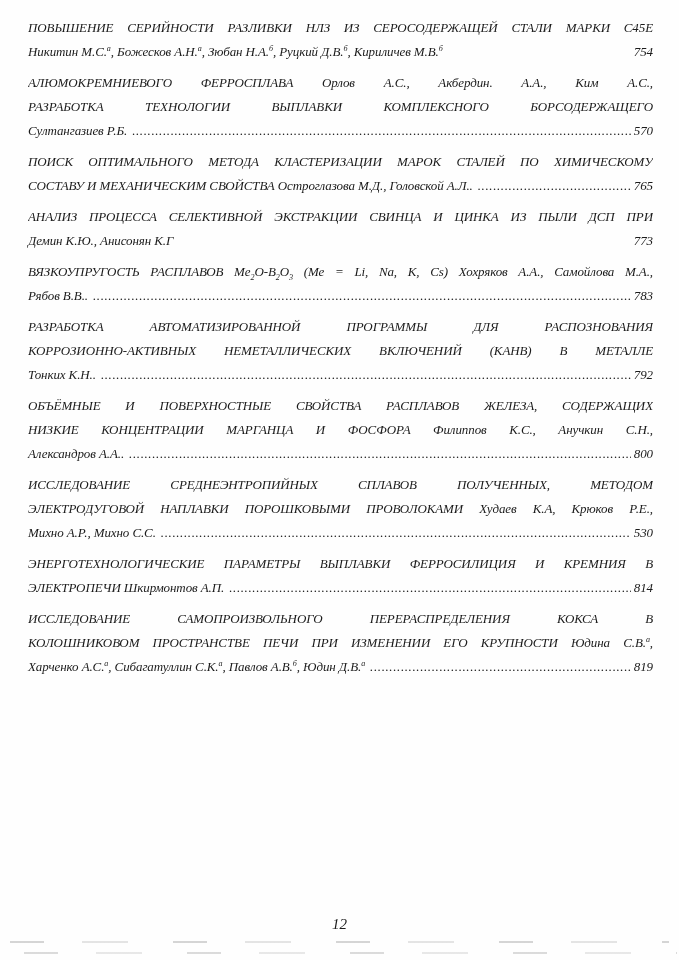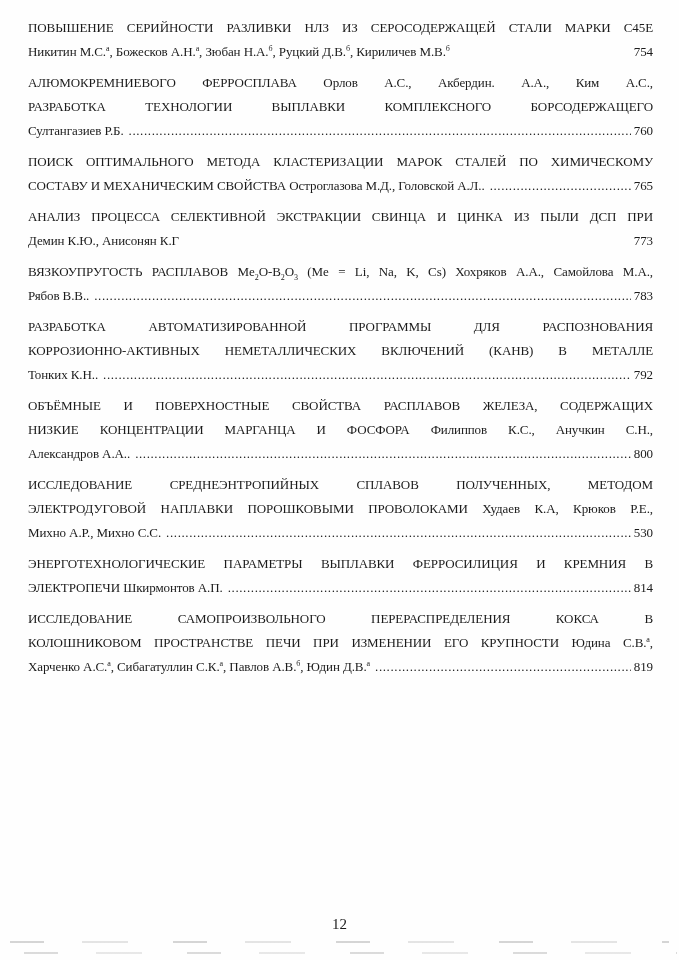--- a/index.html
+++ b/index.html
@@ -8,20 +8,21 @@
     background: #ffffff;
   }
   .page {
     position: relative;
     width: 679px;
     height: 960px;
     background: #fefefe;
     overflow: hidden;
     font-family: "Liberation Serif", "DejaVu Serif", serif;
     color: #1b1b1b;
+    font-style: italic;
   }
   .toc {
     padding: 16px 26px 0 28px;
     font-size: 13px;
     letter-spacing: -0.1px;
   }
   .entry {
     margin: 0 0 7px 0;
   }
   .entry-line {
@@ -101,21 +102,21 @@
           <span class="leader"></span>
           <span class="page-num">754</span>
         </div>
       </div>
       <div class="entry">
         <div class="entry-line">АЛЮМОКРЕМНИЕВОГО ФЕРРОСПЛАВА Орлов А.С., Акбердин. А.А., Ким А.С.,</div>
         <div class="entry-line">РАЗРАБОТКА ТЕХНОЛОГИИ ВЫПЛАВКИ КОМПЛЕКСНОГО БОРСОДЕРЖАЩЕГО</div>
         <div class="last-line">
           <span class="last-text">Султангазиев Р.Б. </span>
           <span class="leader">................................................................................................................................................................................................................................................................................................................................................................................................................</span>
-          <span class="page-num">760</span>
+          <span class="page-num">570</span>
         </div>
       </div>
       <div class="entry">
         <div class="entry-line">ПОИСК ОПТИМАЛЬНОГО МЕТОДА КЛАСТЕРИЗАЦИИ МАРОК СТАЛЕЙ ПО ХИМИЧЕСКОМУ</div>
         <div class="last-line">
           <span class="last-text">СОСТАВУ И МЕХАНИЧЕСКИМ СВОЙСТВА Остроглазова М.Д., Головской А.Л..</span>
           <span class="leader">................................................................................................................................................................................................................................................................................................................................................................................................................</span>
           <span class="page-num">765</span>
         </div>
       </div>

